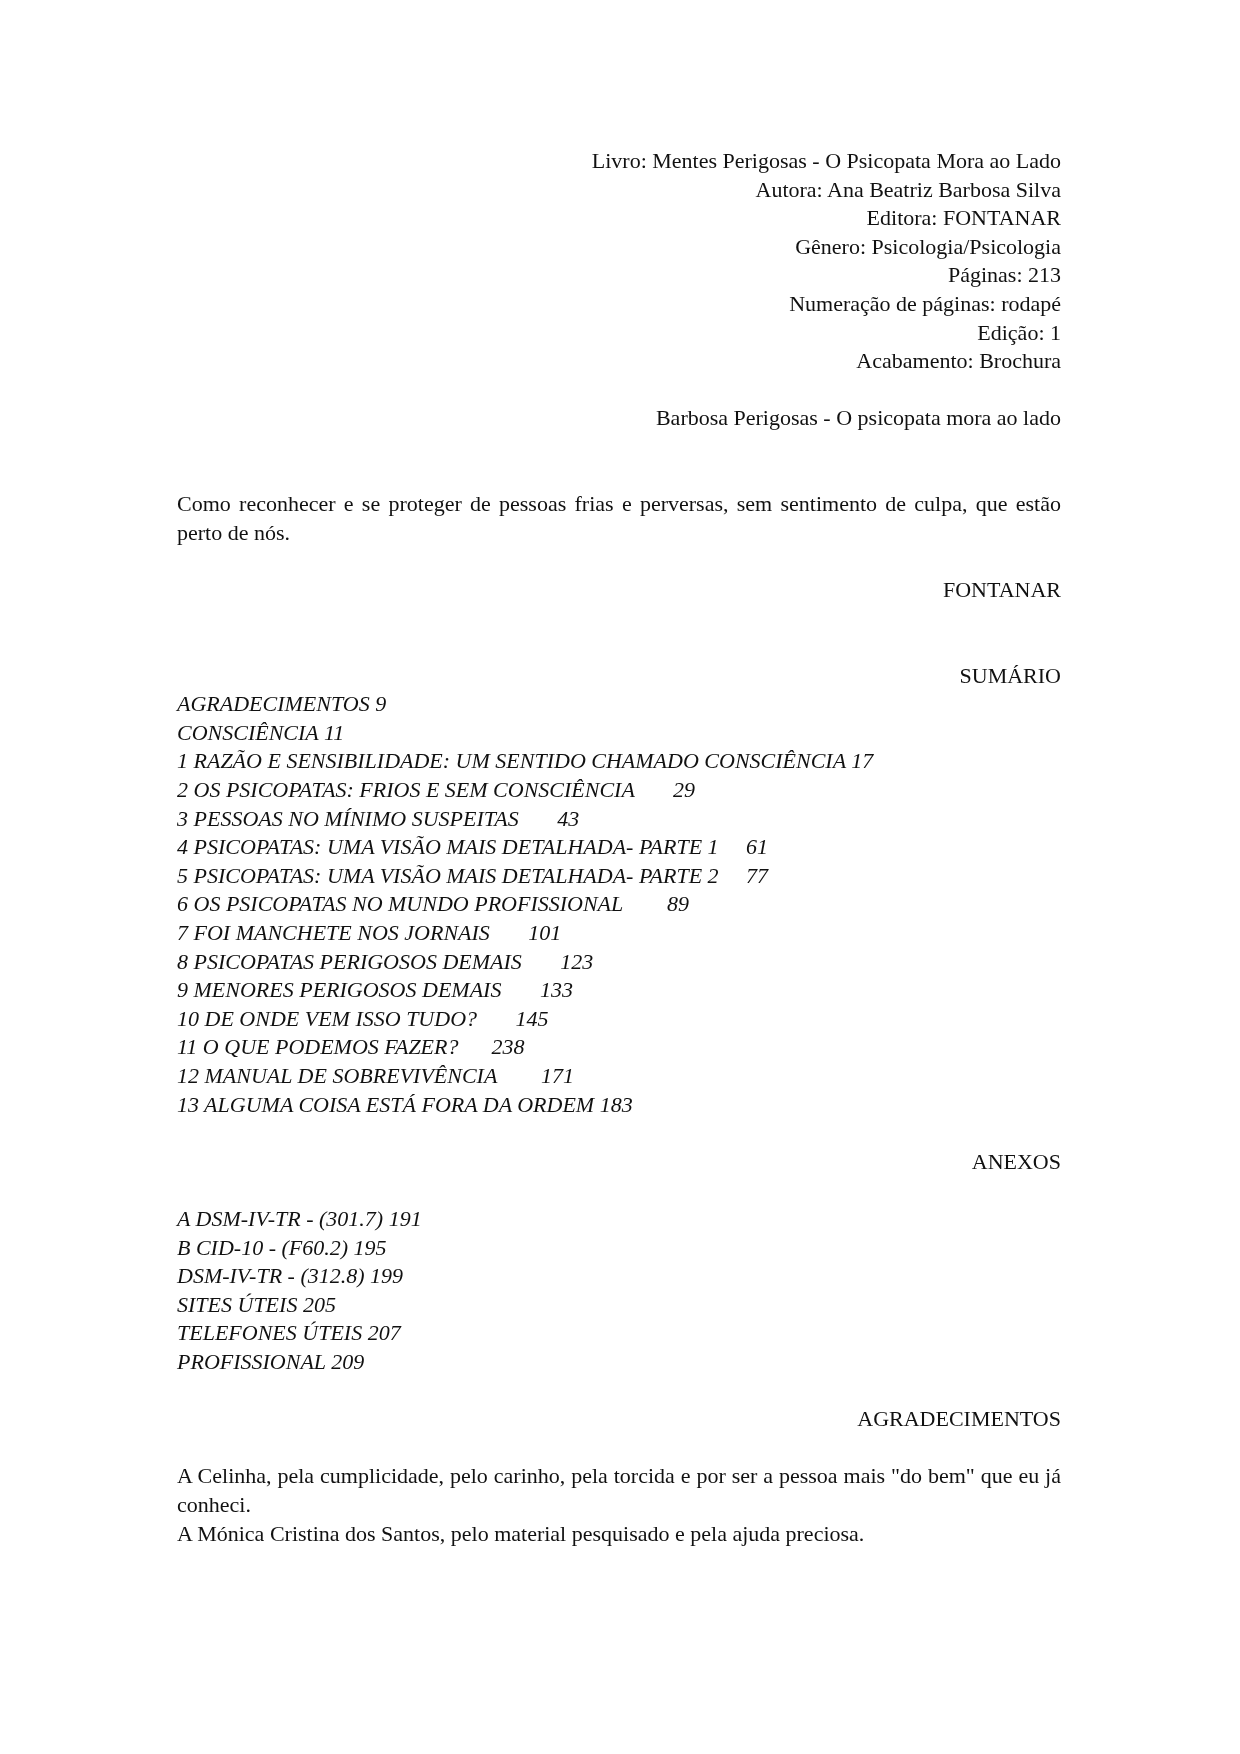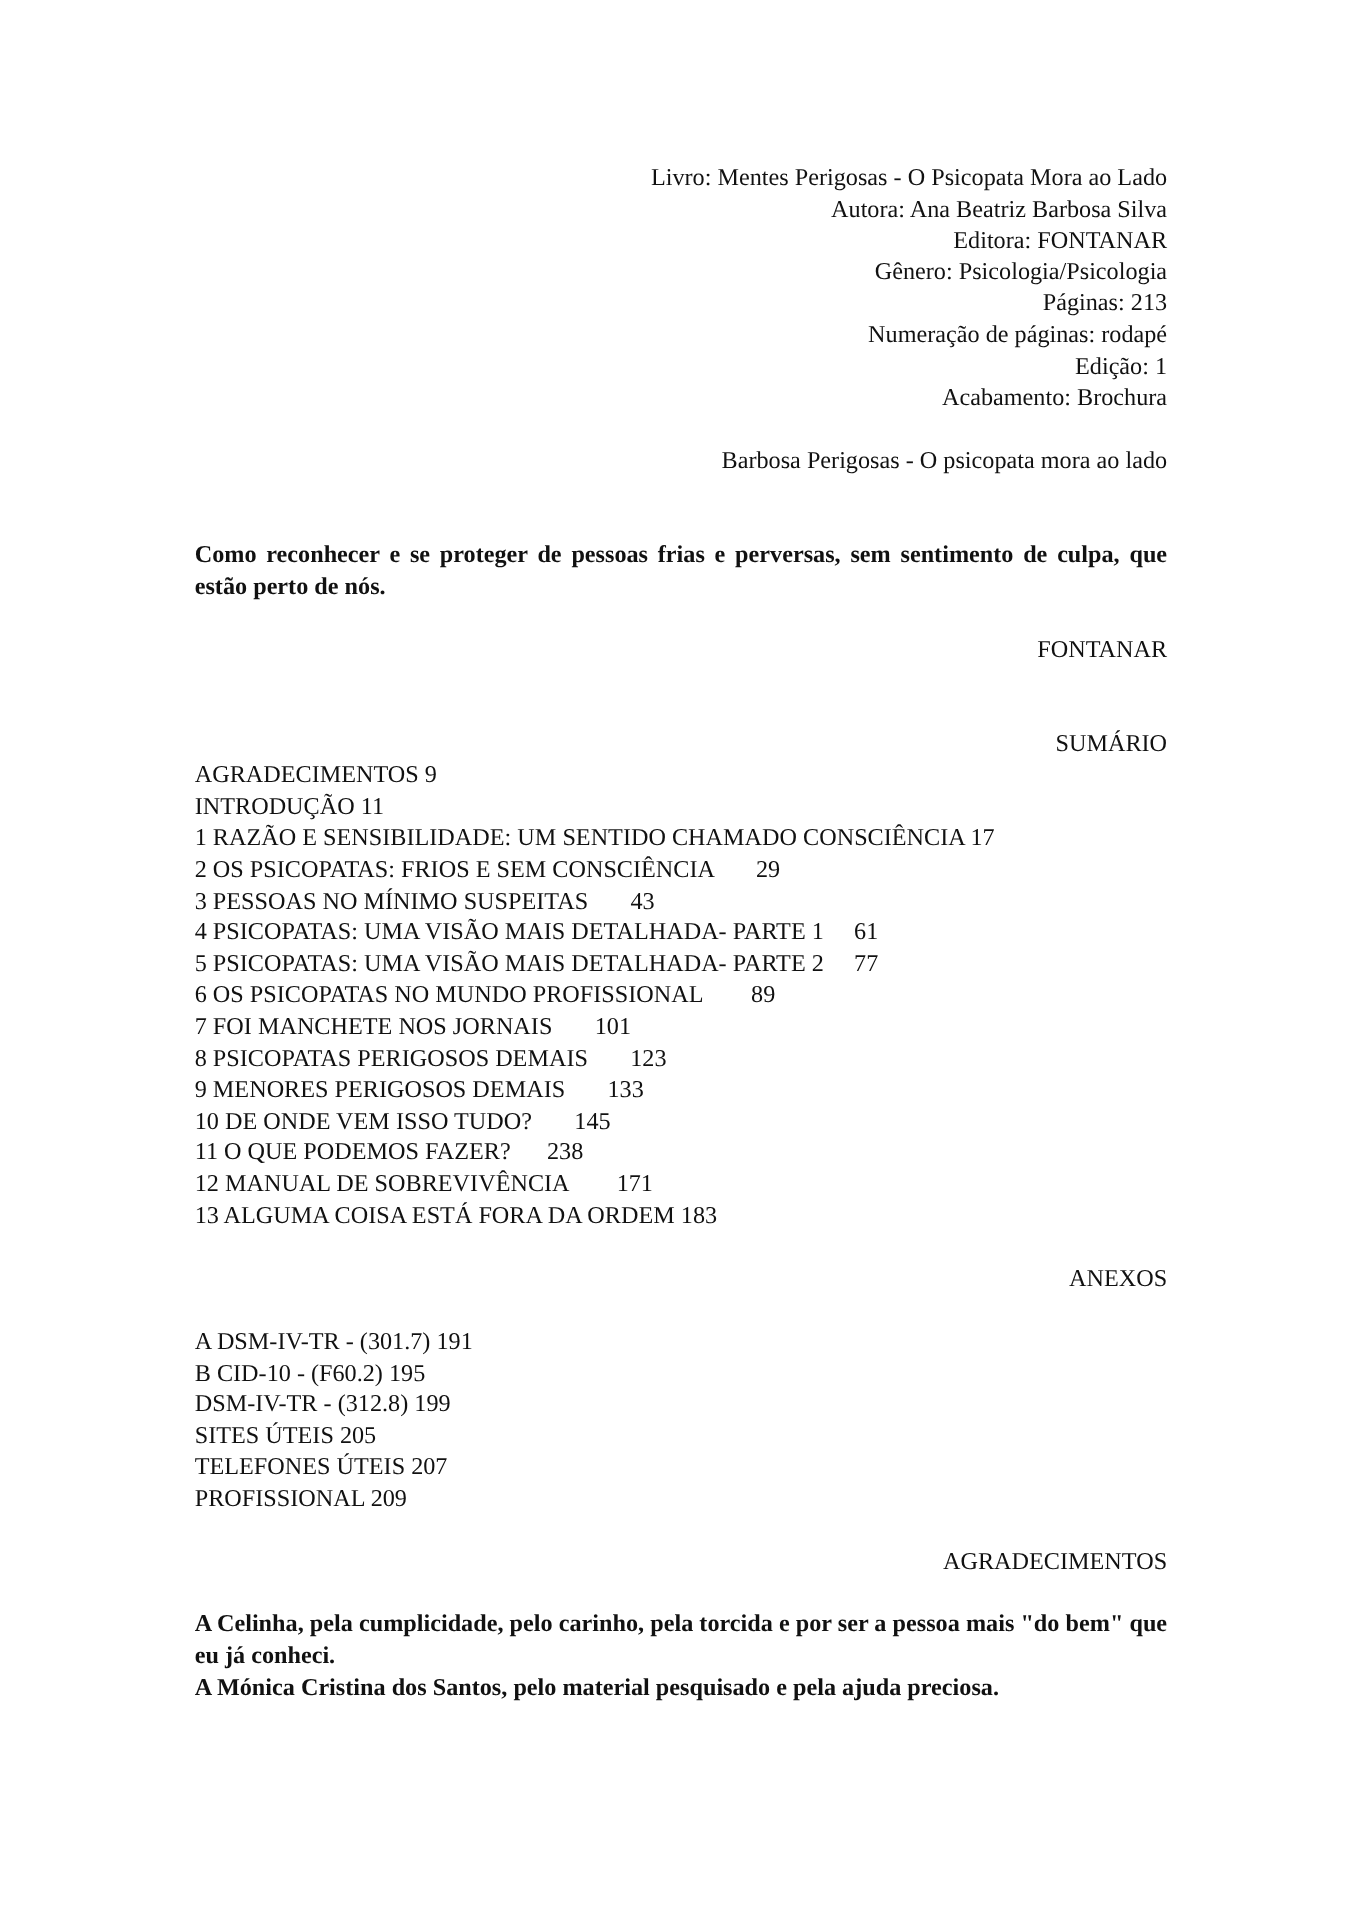--- a/index.html
+++ b/index.html
@@ -26,25 +26,24 @@
     .line {
       display: block;
       white-space: pre;
       height: 28.6px;
       text-align: right;
     }
     .para {
       display: block;
       text-align: justify;
       white-space: normal;
-      font-weight: bold;
     }
     .gap { height: 28.6px; }
     .gap2 { height: 57.2px; }
-    .toc-entry { display: block; white-space: pre; height: 28.6px; }
+    .toc-entry { display: block; white-space: pre; height: 28.6px; font-style: italic; }
     .toc-page { display: inline; }
   </style>
 </head>
 <body>
 
 <div class="page">
 
   <div>
     <span class="line">Livro: Mentes Perigosas - O Psicopata Mora ao Lado</span>
     <span class="line">Autora: Ana Beatriz Barbosa Silva</span>
@@ -63,21 +62,21 @@
   <span class="para">Como reconhecer e se proteger de pessoas frias e perversas, sem sentimento de culpa, que estão perto de nós.</span>
   <div class="gap"></div>
   <span class="line">FONTANAR</span>
 
   <div class="gap2"></div>
 
   <div>
     <span class="line">SUMÁRIO</span>
     <div id="toc-list">
         <span class="toc-entry"><span>AGRADECIMENTOS</span><span> </span><span class="toc-page">9</span></span>
-        <span class="toc-entry"><span>INTRODUÇÃO</span><span> </span><span class="toc-page">11</span></span>
+        <span class="toc-entry"><span>CONSCIÊNCIA</span><span> </span><span class="toc-page">11</span></span>
         <span class="toc-entry"><span>1 RAZÃO E SENSIBILIDADE: UM SENTIDO CHAMADO CONSCIÊNCIA</span><span> </span><span class="toc-page">17</span></span>
         <span class="toc-entry"><span>2 OS PSICOPATAS: FRIOS E SEM CONSCIÊNCIA</span><span>       </span><span class="toc-page">29</span></span>
         <span class="toc-entry"><span>3 PESSOAS NO MÍNIMO SUSPEITAS</span><span>       </span><span class="toc-page">43</span></span>
         <span class="toc-entry"><span>4 PSICOPATAS: UMA VISÃO MAIS DETALHADA- PARTE 1</span><span>     </span><span class="toc-page">61</span></span>
         <span class="toc-entry"><span>5 PSICOPATAS: UMA VISÃO MAIS DETALHADA- PARTE 2</span><span>     </span><span class="toc-page">77</span></span>
         <span class="toc-entry"><span>6 OS PSICOPATAS NO MUNDO PROFISSIONAL</span><span>        </span><span class="toc-page">89</span></span>
         <span class="toc-entry"><span>7 FOI MANCHETE NOS JORNAIS</span><span>       </span><span class="toc-page">101</span></span>
         <span class="toc-entry"><span>8 PSICOPATAS PERIGOSOS DEMAIS</span><span>       </span><span class="toc-page">123</span></span>
         <span class="toc-entry"><span>9 MENORES PERIGOSOS DEMAIS</span><span>       </span><span class="toc-page">133</span></span>
         <span class="toc-entry"><span>10 DE ONDE VEM ISSO TUDO?</span><span>       </span><span class="toc-page">145</span></span>

